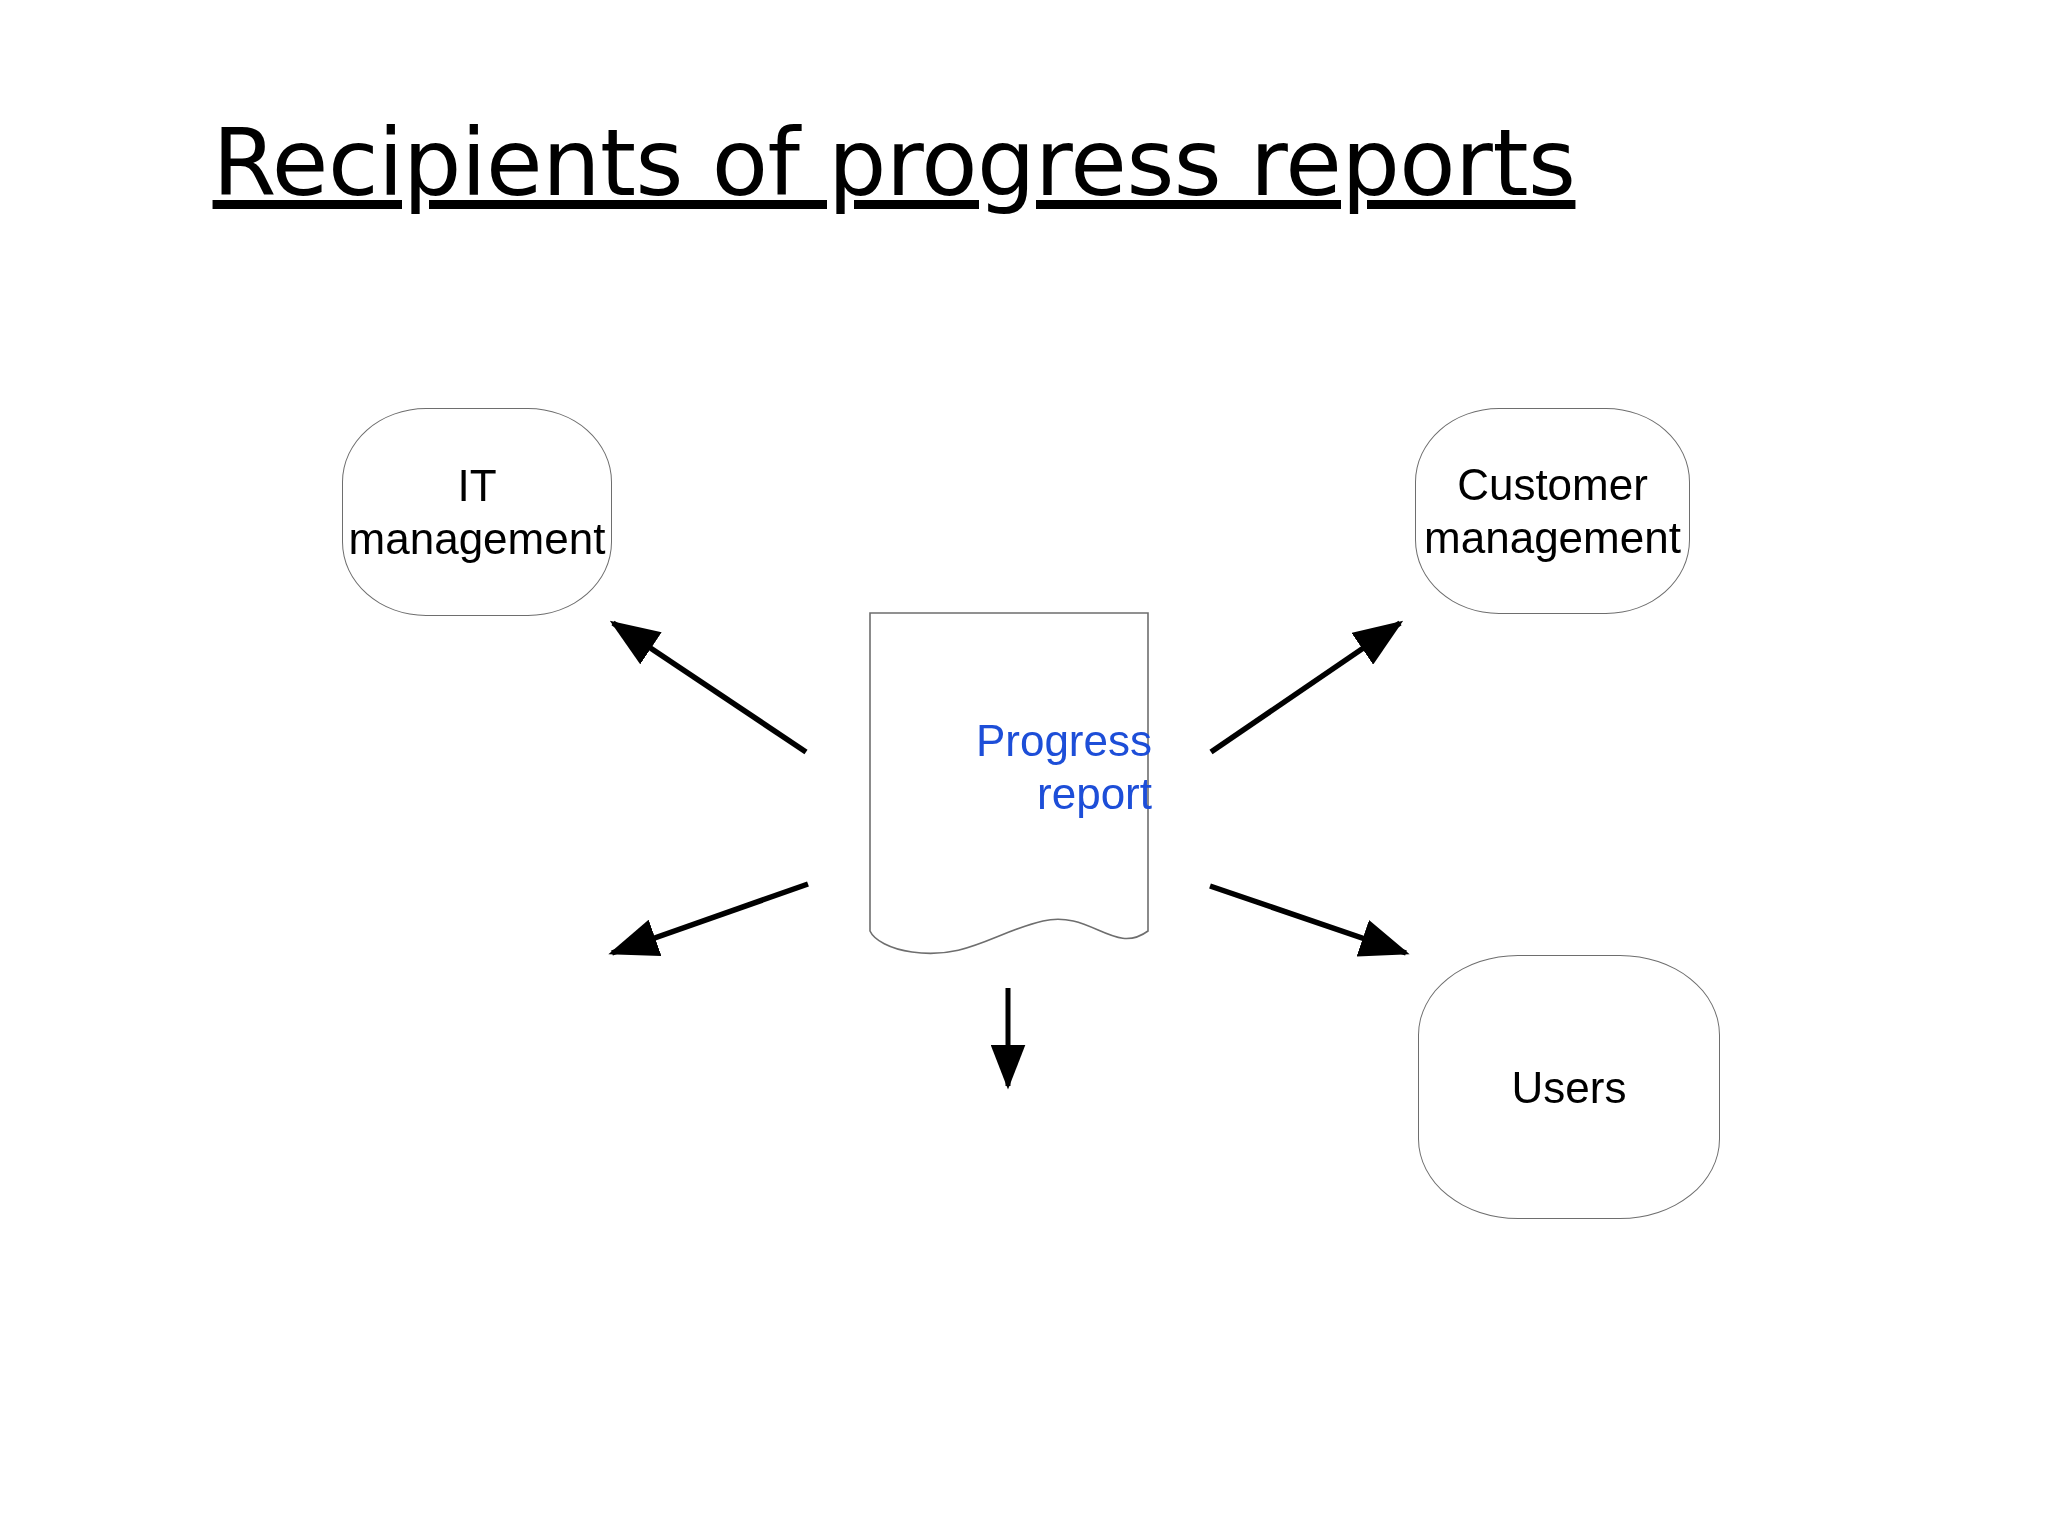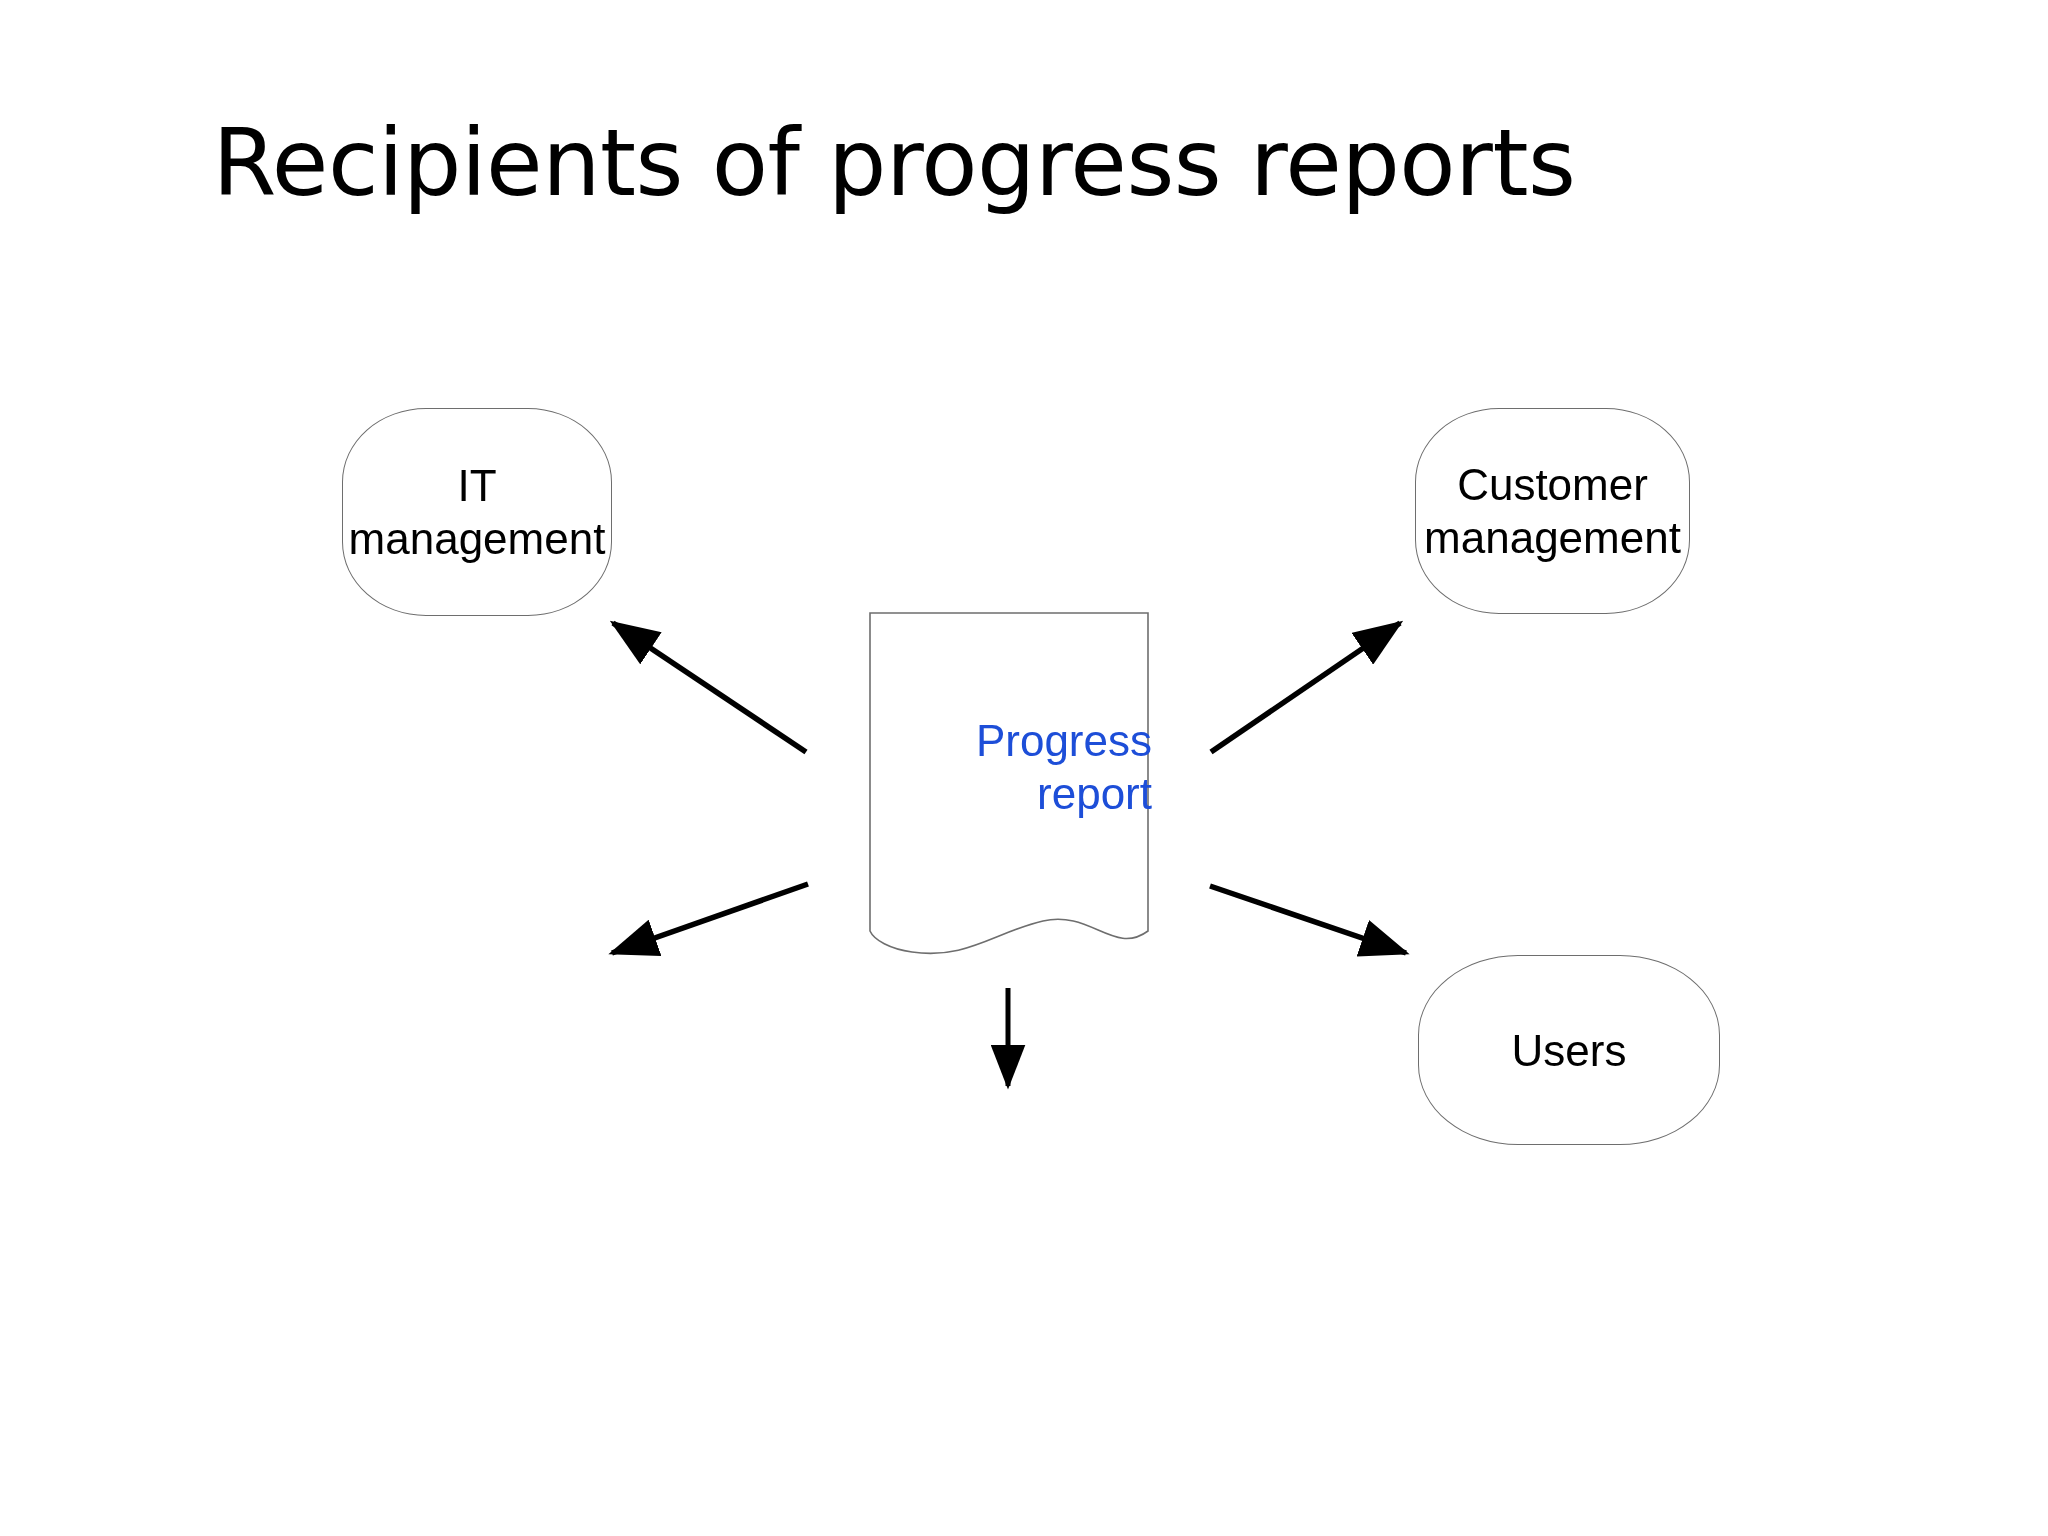--- a/index.html
+++ b/index.html
@@ -28,20 +28,21 @@
     top: 112px;
     width: 1788px;
     text-align: center;
     font-family: "DejaVu Sans", sans-serif;
     font-size: 92px;
     font-weight: 400;
     line-height: 1.12;
     letter-spacing: -0.5px;
     color: #000000;
     white-space: nowrap;
+    text-decoration: underline;
   }
   .node {
     position: absolute;
     box-sizing: border-box;
     border: 1.6px solid #6e6e6e;
     background: #ffffff;
     display: flex;
     align-items: center;
     justify-content: center;
   }
@@ -61,21 +62,21 @@
   }
   #node-customer-management {
     left: 1415px; top: 408px;  width: 275px;  height: 206px;
     border-radius: 84px / 74px;
   }
   #node-quality-assurance {
     left: 330px;  top: 952px;  width: 272px;  height: 208px;
     border-radius: 86px / 76px;
   }
   #node-users {
-    left: 1418px; top: 955px;  width: 302px;  height: 190px;
+    left: 1418px; top: 955px;  width: 302px;  height: 264px;
     border-radius: 100px / 80px;
   }
   #node-project-team {
     left: 873px;  top: 1155px; width: 288px;  height: 208px;
     border-radius: 96px / 78px;
   }
   #node-progress-report {
     position: absolute;
     left: 866px;
     top: 608px;

